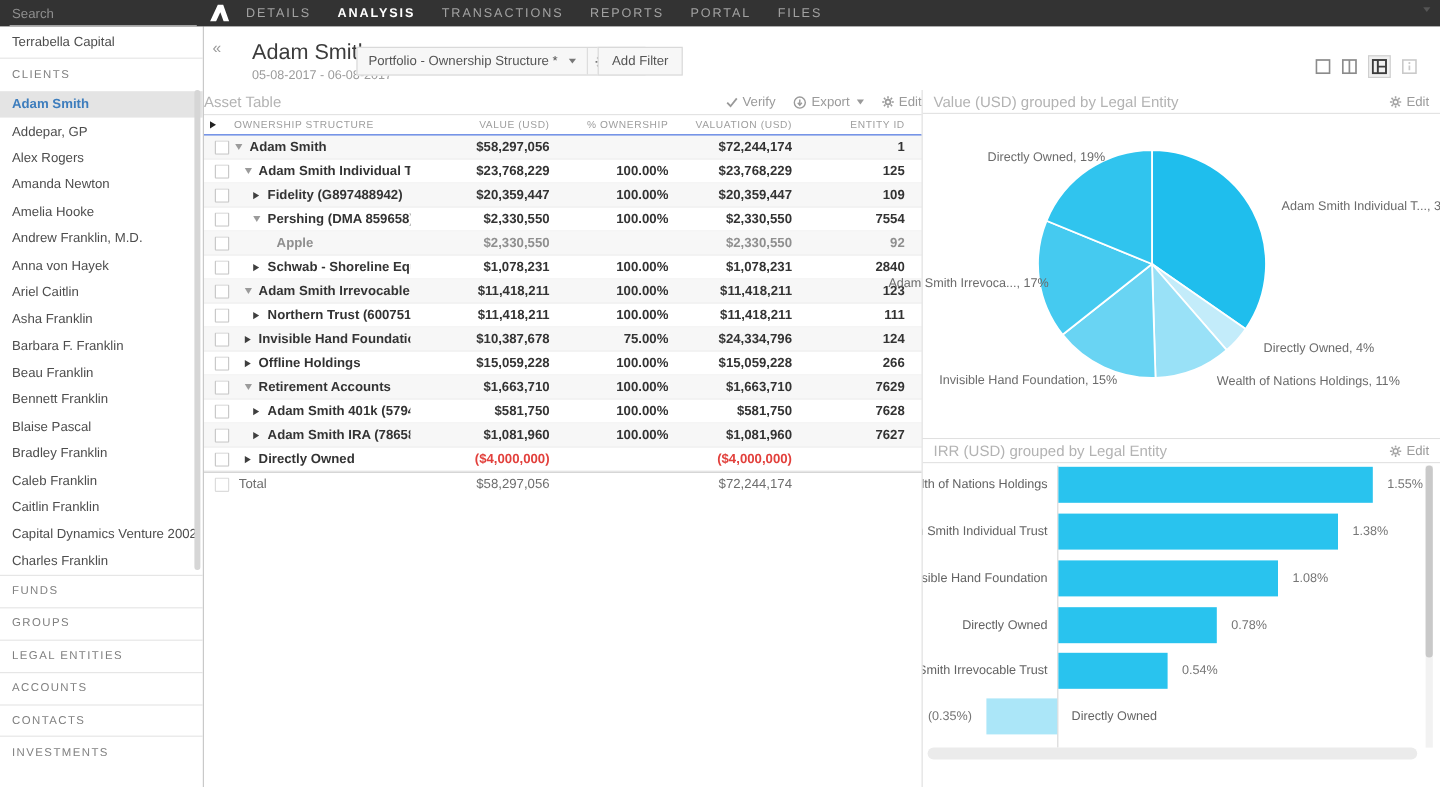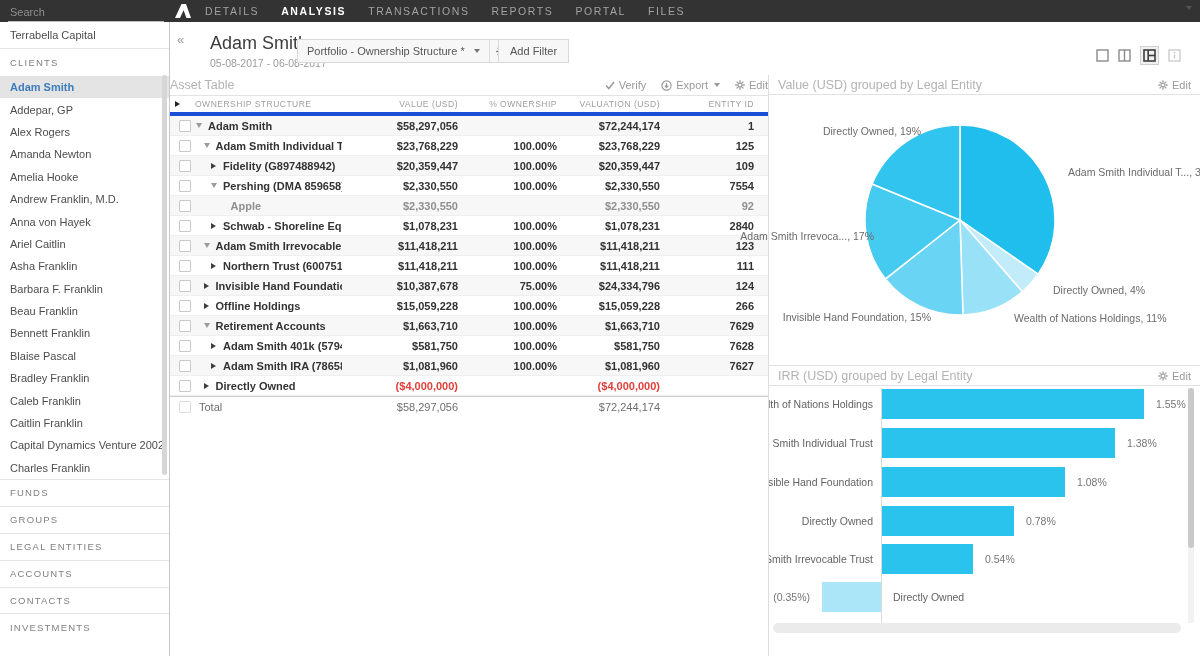--- a/index.html
+++ b/index.html
@@ -52,21 +52,21 @@
   
   #tablepanel{position:absolute;left:170px;top:75px;width:598px;height:581px;background:#fff;}
   .panelhead{height:21px;display:flex;align-items:center;justify-content:space-between;
       padding:0 0;border-bottom:1px solid #e3e3e3;box-sizing:border-box;}
   .paneltitle{color:#b3b3b3;font-size:12.5px;}
   .tools{display:flex;align-items:center;gap:15px;}
   .tool{display:flex;align-items:center;gap:4px;color:#9a9a9a;font-size:11px;cursor:pointer;}
   .tool .caret{width:0;height:0;border-top:4px solid #9a9a9a;border-left:3px solid transparent;
       border-right:3px solid transparent;margin-left:2px;}
   #colhead,.trow,#totalrow{display:grid;grid-template-columns:172px 116px 99px 103px 94px;}
-  #colhead{height:16px;align-items:center;border-bottom:4px solid #1d4ed8;}
+  #colhead{height:16px;align-items:center;border-bottom:1px solid #1d4ed8;}
   .colh{font-size:8.5px;letter-spacing:.5px;color:#9e9e9e;text-align:right;overflow:hidden;white-space:nowrap;}
   .colh.first{text-align:left;display:flex;align-items:center;padding-left:5px;}
   .colh.first .tri-r{margin-right:15px;border-left-color:#222;}
   .trow{height:20px;border-bottom:1px solid #efefef;box-sizing:border-box;align-items:center;cursor:pointer;}
   .trow:nth-child(odd){background:#f7f7f7;}
   .c-name{display:flex;align-items:center;padding-left:9px;overflow:hidden;white-space:nowrap;
       font-size:11px;color:#333;}
   .cbox{width:10px;height:10px;border:1px solid #c9c9c9;border-radius:1px;background:#fff;
       flex:none;cursor:pointer;}
   .arrbox{width:12px;flex:none;display:flex;align-items:center;}

